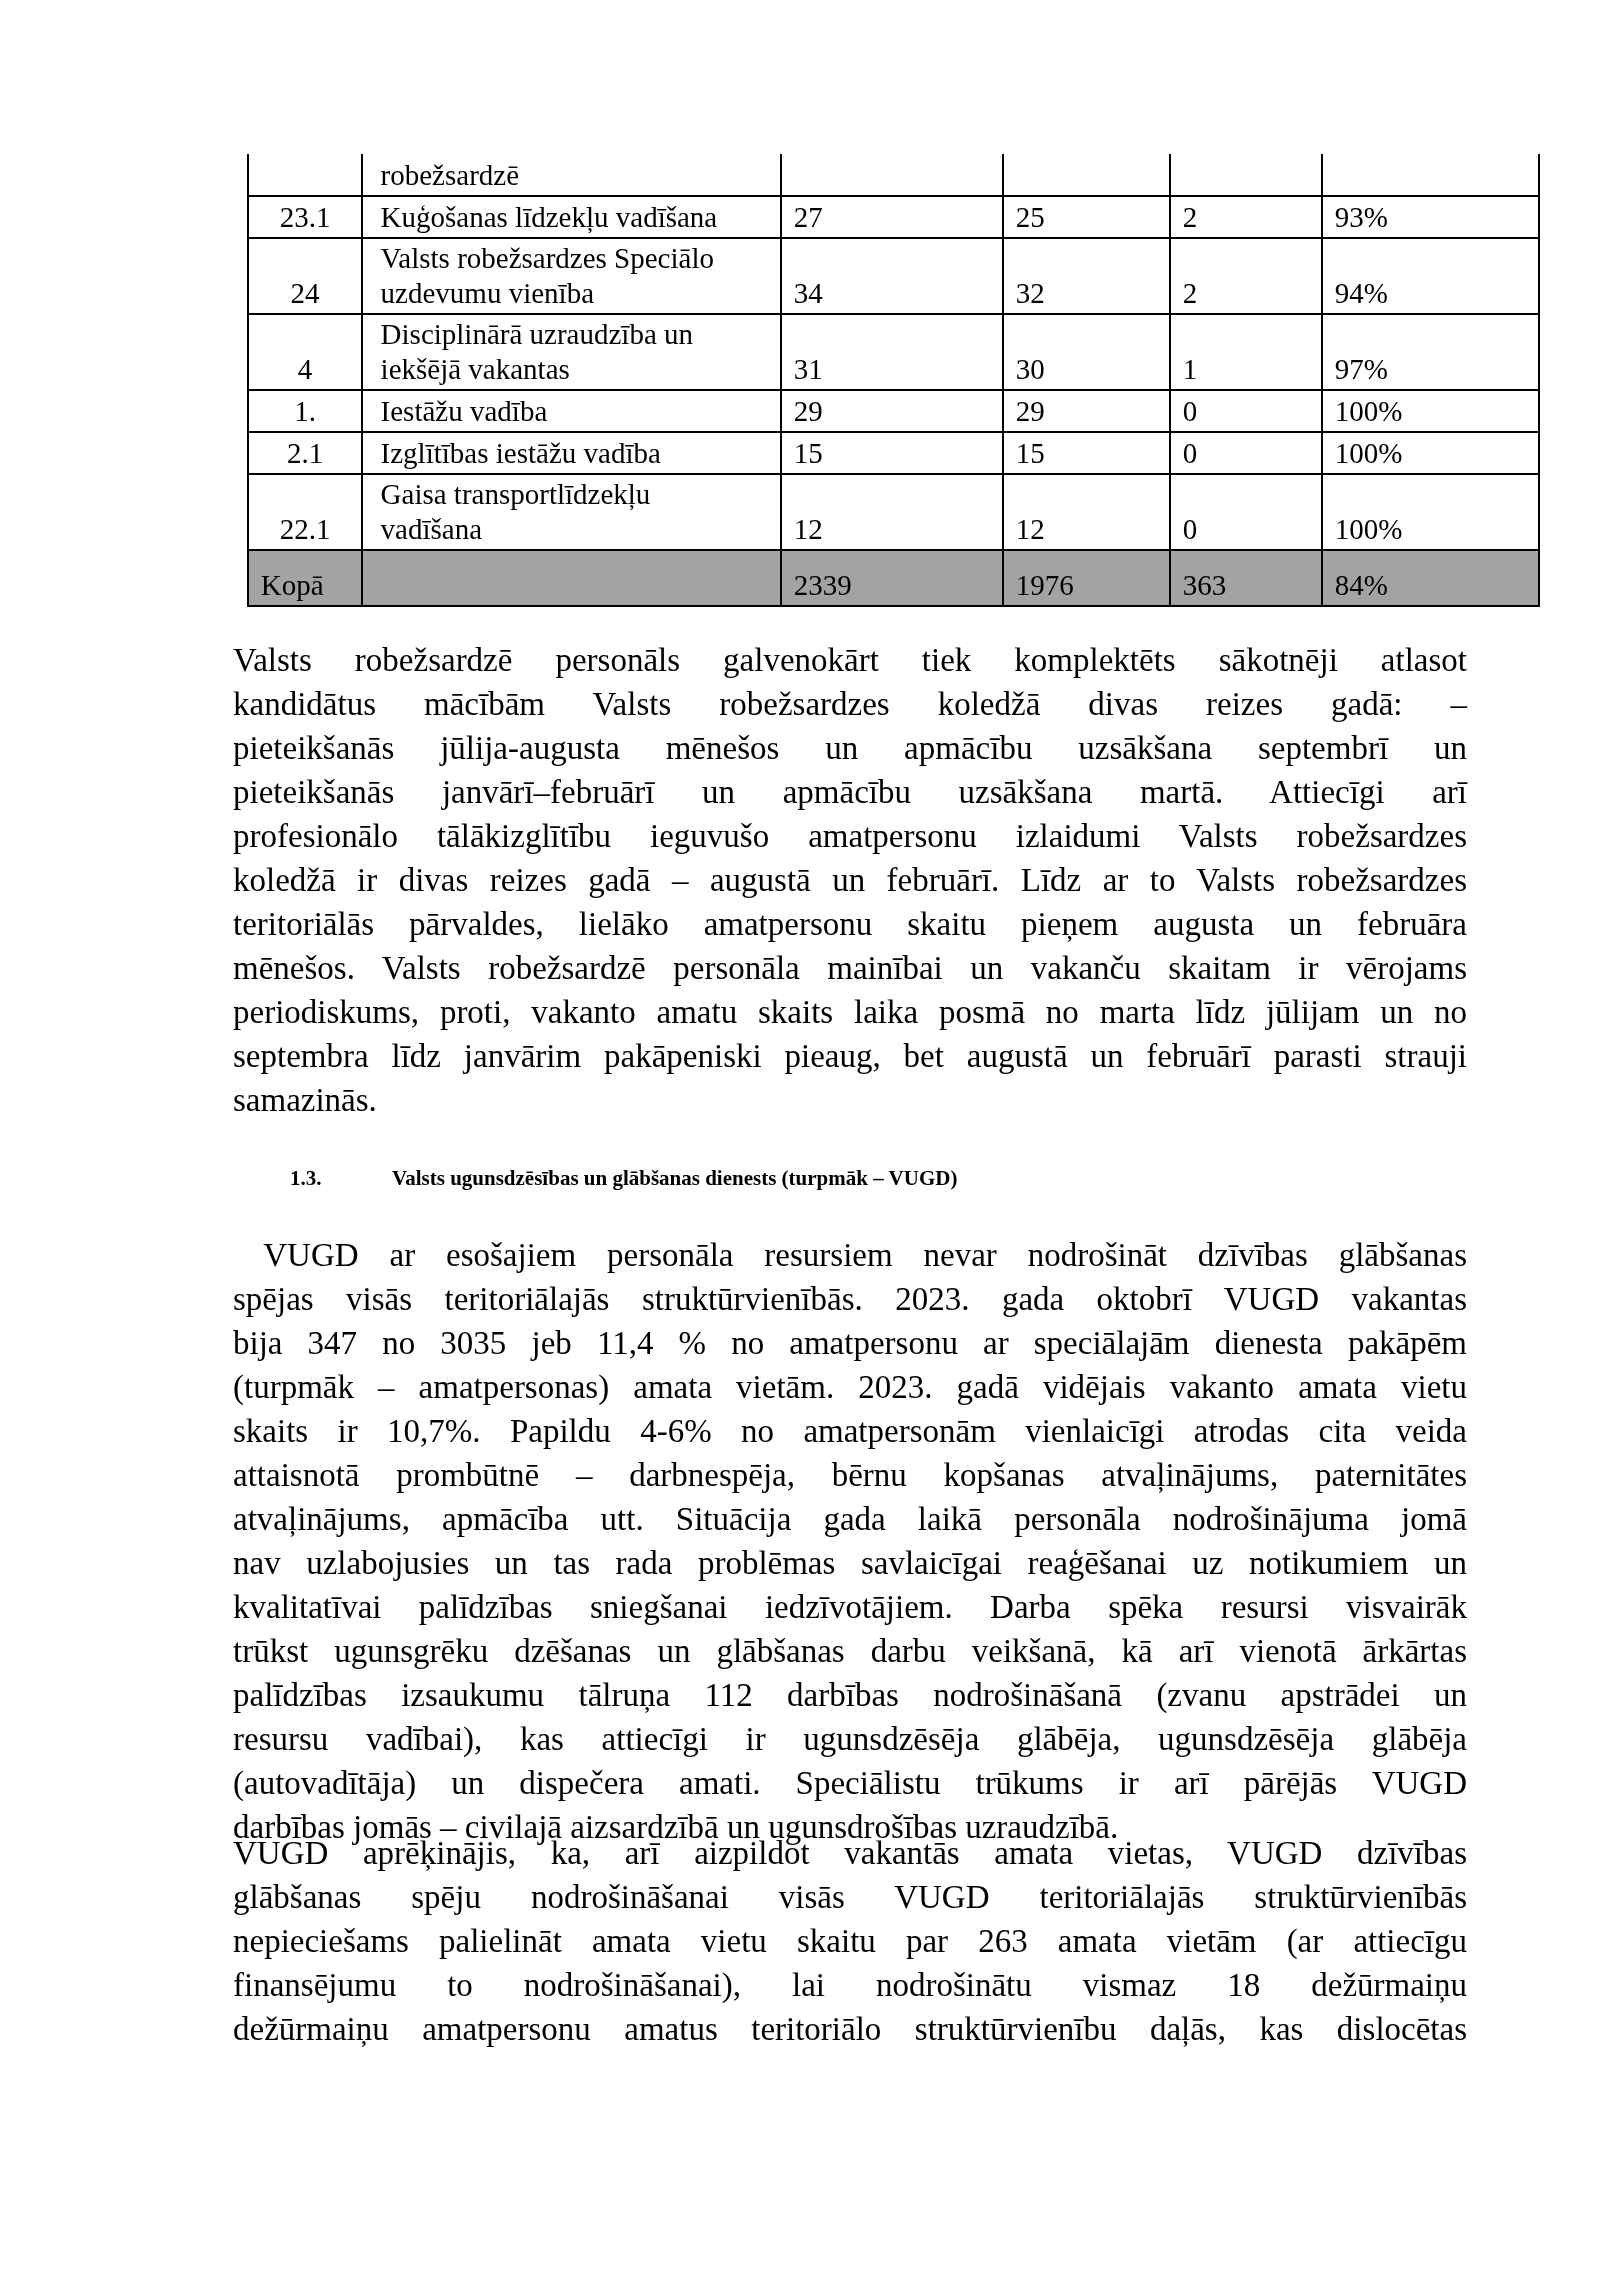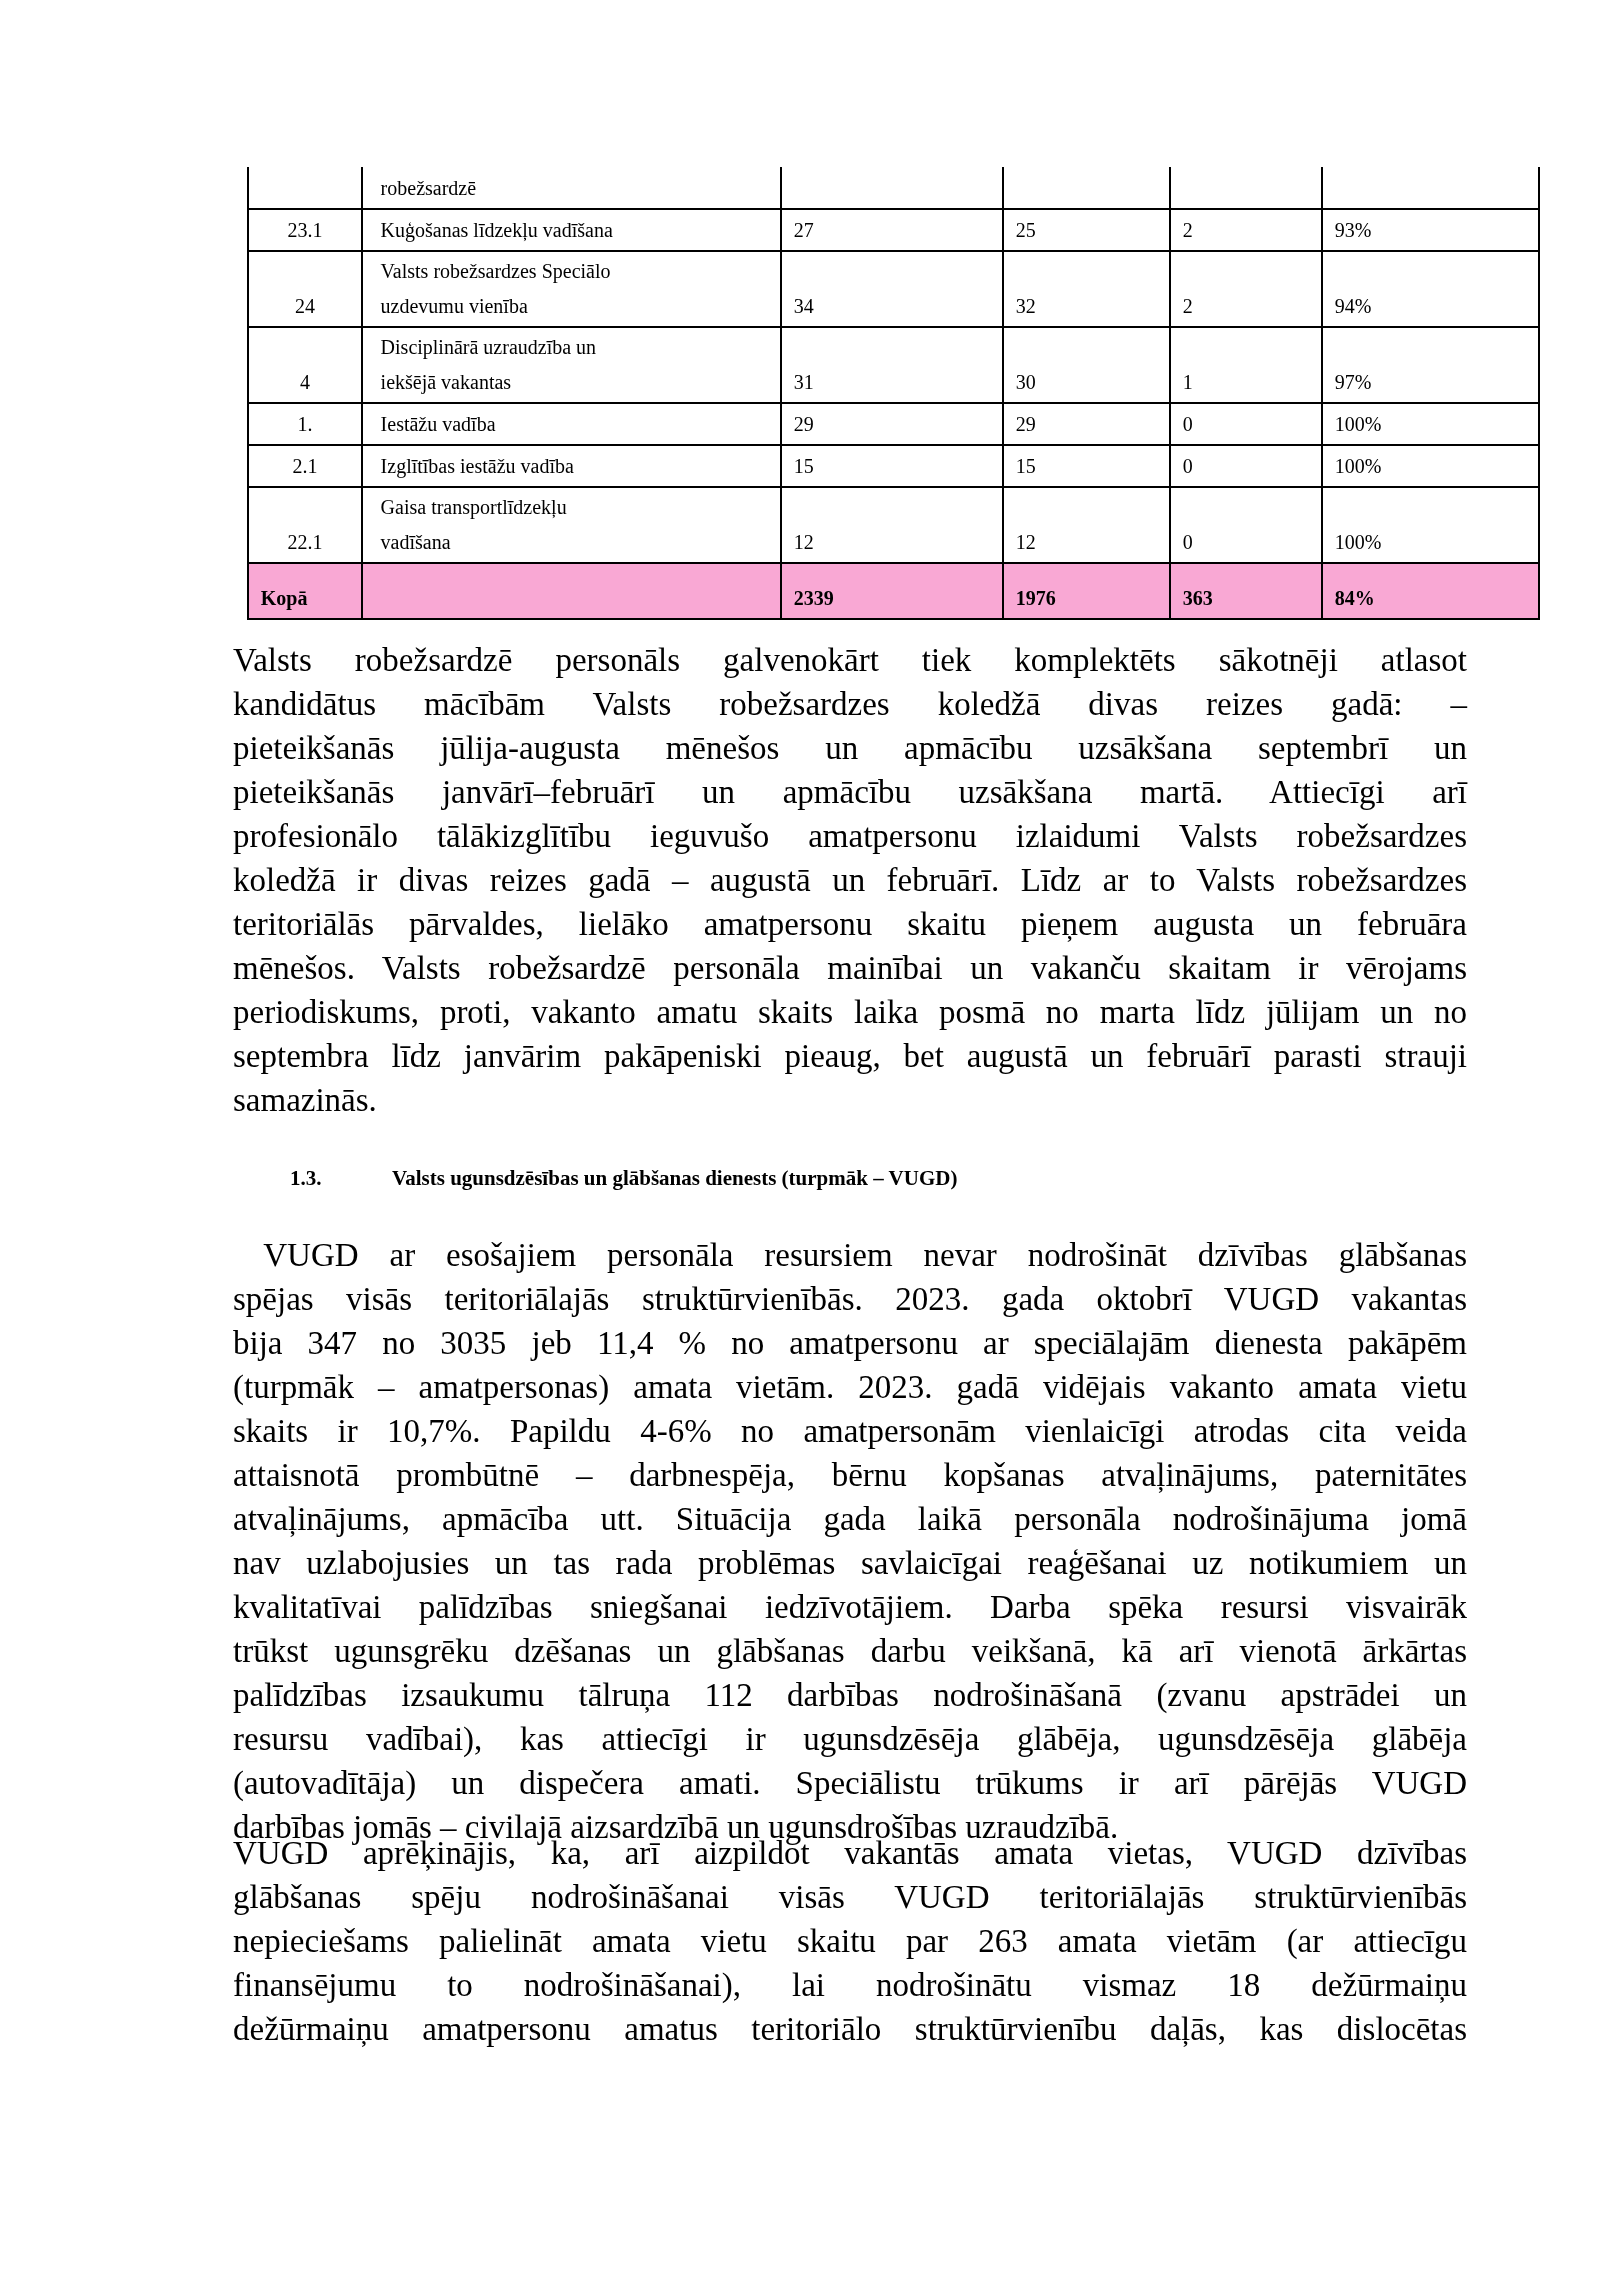--- a/index.html
+++ b/index.html
@@ -3,43 +3,43 @@
 <meta charset="utf-8">
 <style>
   html, body { margin: 0; padding: 0; background: #ffffff; }
   body { width: 1623px; height: 2293px; position: relative; overflow: hidden;
          font-family: "Liberation Serif", "DejaVu Serif", serif; color: #000; }
 
   .page { position: absolute; left: 0; top: 0; width: 1623px; height: 2293px; }
 
   
   table.data-table {
-    position: absolute; left: 247px; top: 167px; width: 1290px;
+    position: absolute; left: 247px; top: 154px; width: 1290px;
     border-collapse: collapse; table-layout: fixed;
-    font-size: 20px; line-height: 35px;
+    font-size: 29px; line-height: 35px;
   }
   table.data-table col.c0 { width: 114px; }
   table.data-table col.c1 { width: 419px; }
   table.data-table col.c2 { width: 222px; }
   table.data-table col.c3 { width: 167px; }
   table.data-table col.c4 { width: 152px; }
   table.data-table col.c5 { width: 217px; }
   table.data-table td {
     border-left: 2.9px solid #000; border-right: 2.9px solid #000;
     border-bottom: 2.9px solid #000; border-top: 2.9px solid #000;
     padding: 0 11.8px 2px 11.8px; vertical-align: bottom; white-space: normal;
     box-sizing: border-box;
   }
   table.data-table tr.first td { border-top: none; }
   table.data-table td.num-code { text-align: center; padding: 0 3.9px 2px 3.9px; }
   table.data-table td.name { text-align: left; padding-left: 17.6px; }
   table.data-table td.val { text-align: left; padding-right: 11.8px; }
   table.data-table tr.h43 td { height: 42px; }
   table.data-table tr.h78 td { height: 76px; }
-  table.data-table tr.total td { background: #f9a8d4; font-weight: bold; height: 56px; }
+  table.data-table tr.total td { background: #a3a3a3; font-weight: normal; height: 56px; }
   table.data-table tr.total td.num-code { text-align: left; padding-left: 11.8px; }
 
   
   .para {
     position: absolute; left: 233px; width: 1234px;
     font-size: 33px; line-height: 44px; text-align: justify;
     margin: 0;
   }
   .para .line { display: block; text-align: justify; text-align-last: justify; white-space: nowrap; }
   .para .line.last { text-align-last: left; }

